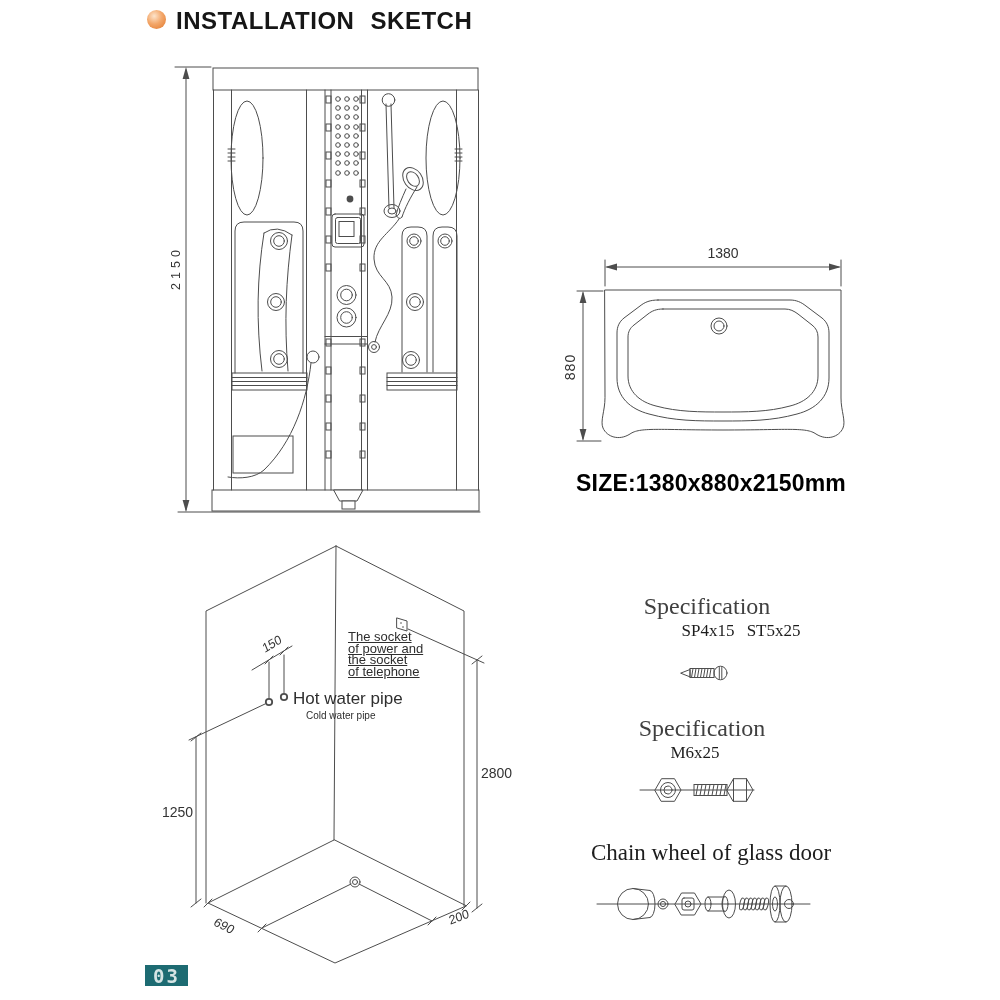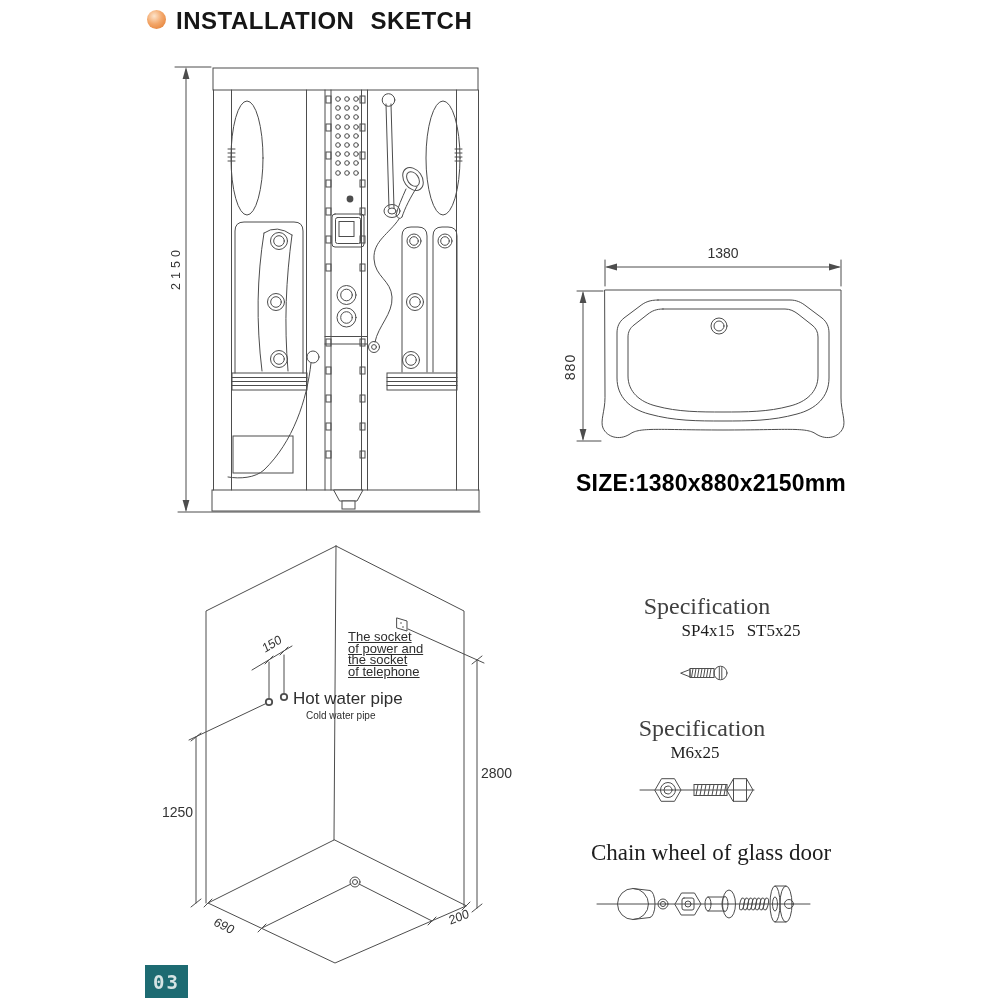--- a/index.html
+++ b/index.html
@@ -28,21 +28,21 @@
   .lbl-690{left:203px;top:919px;width:42px;text-align:center;transform:rotate(27deg) skewX(-6deg);}
   .lbl-200{left:438px;top:910px;width:42px;text-align:center;transform:rotate(-21deg) skewX(-6deg);}
   .serif{font-family:"Liberation Serif",serif;}
   .spec-title{font-size:24px;color:#404040;text-align:center;width:200px;}
   .spec-value{font-size:17px;color:#1d1d1d;text-align:center;width:200px;word-spacing:8px;}
   .spec1-title{left:607px;top:593px;}
   .spec1-value{left:641px;top:621px;}
   .spec2-title{left:602px;top:715px;}
   .spec2-value{left:595px;top:743px;}
   .chain-title{left:561px;top:840px;width:300px;font-size:23px;text-align:center;color:#1d1d1d;}
-  .page-badge{position:absolute;left:145px;top:965px;width:43px;height:33px;background:#1d6b72;
+  .page-badge{position:absolute;left:145px;top:965px;width:43px;height:21px;background:#1d6b72;
               color:#d5e4e4;font-family:"DejaVu Sans Mono",monospace;font-weight:bold;
               font-size:19px;display:flex;align-items:center;justify-content:center;letter-spacing:2px;}
 </style>
 </head>
 <body>
 
 <div class="page">
 
   <span class="bullet"></span>
   <div class="lbl page-title">INSTALLATION SKETCH</div>

